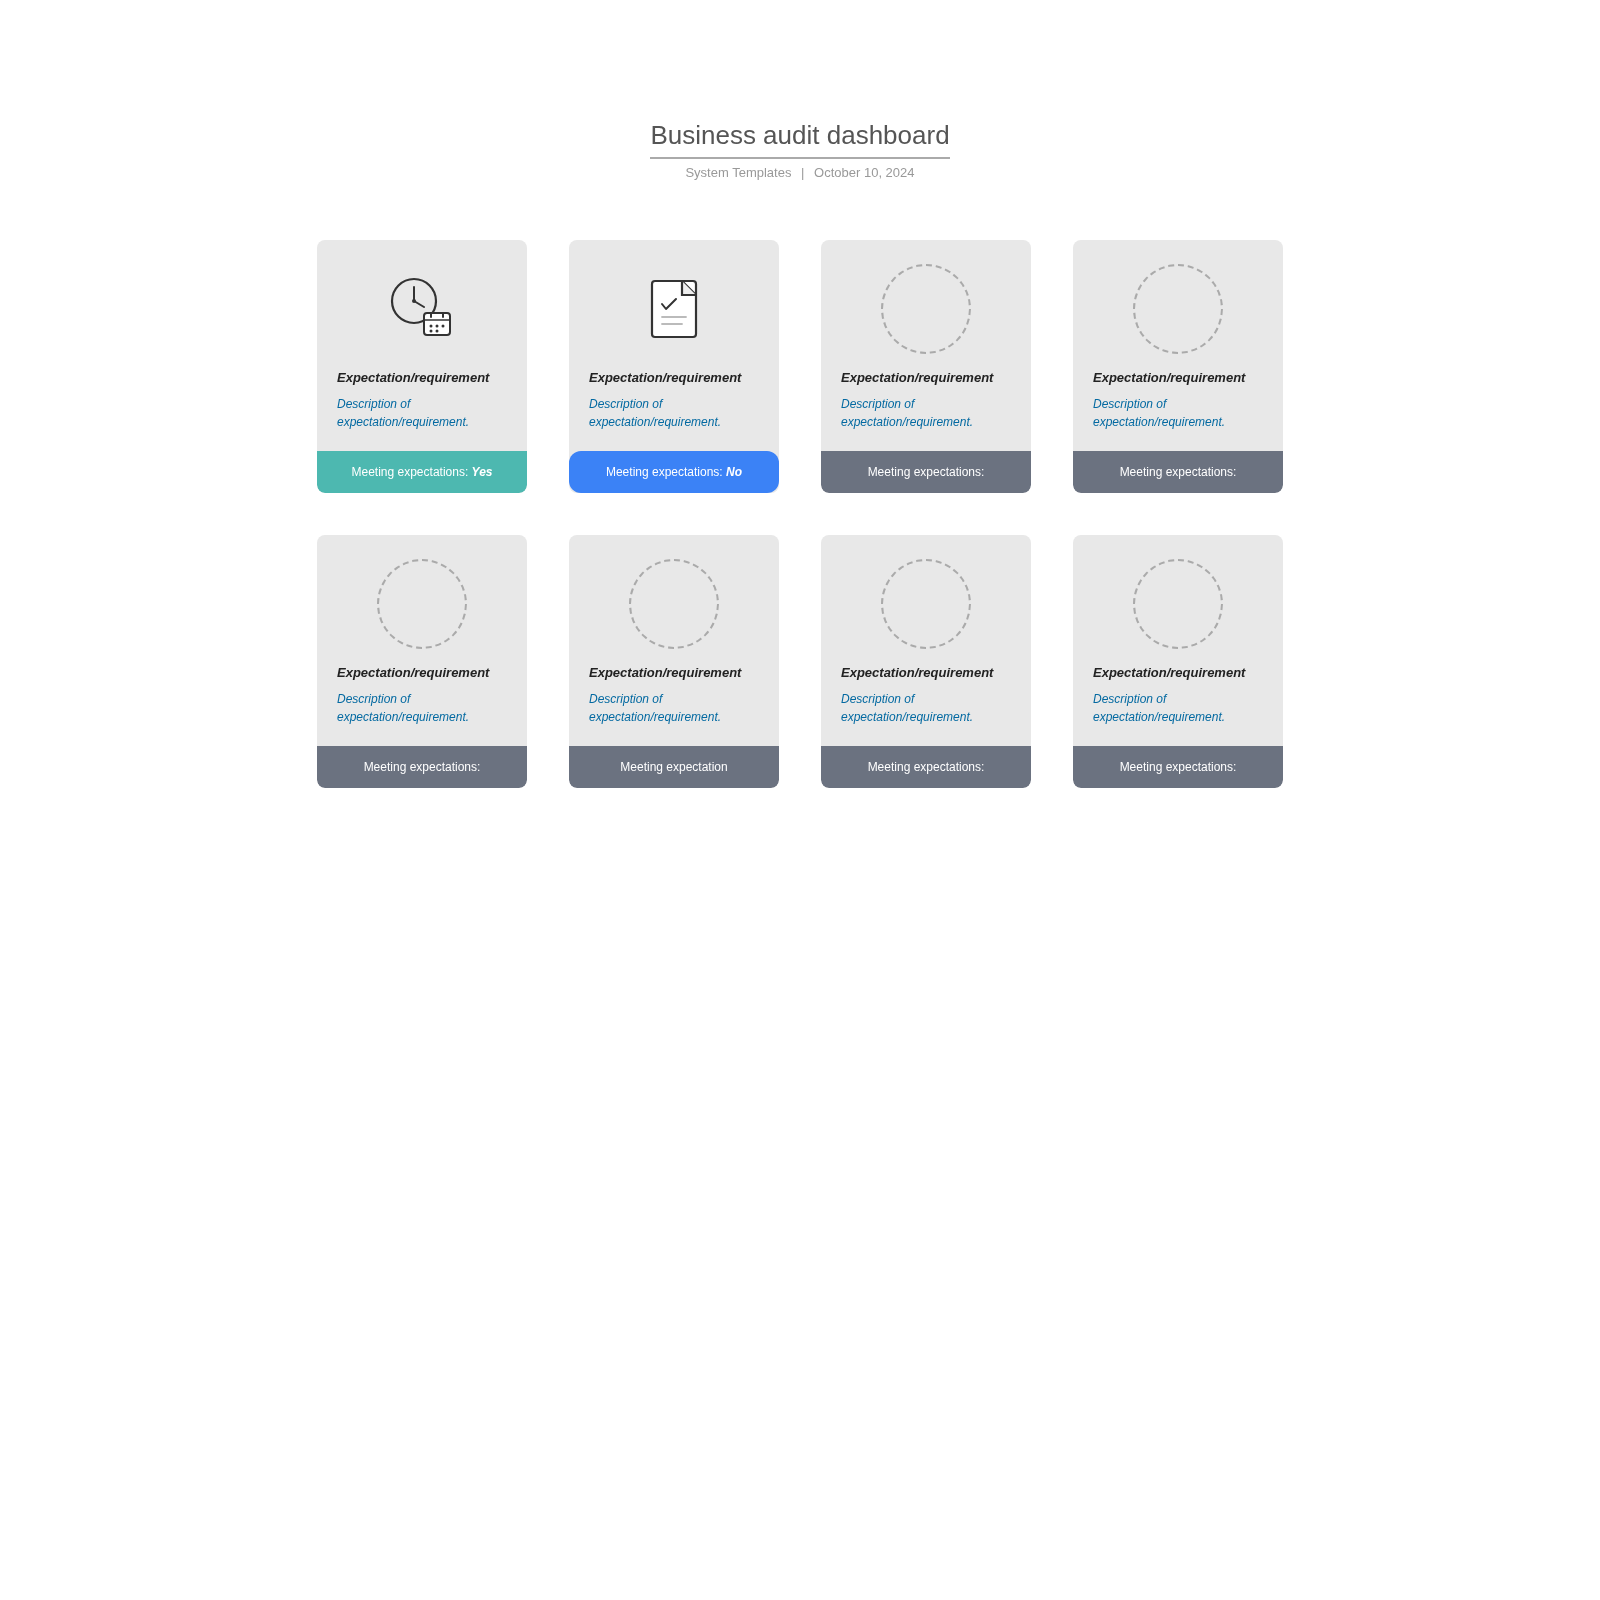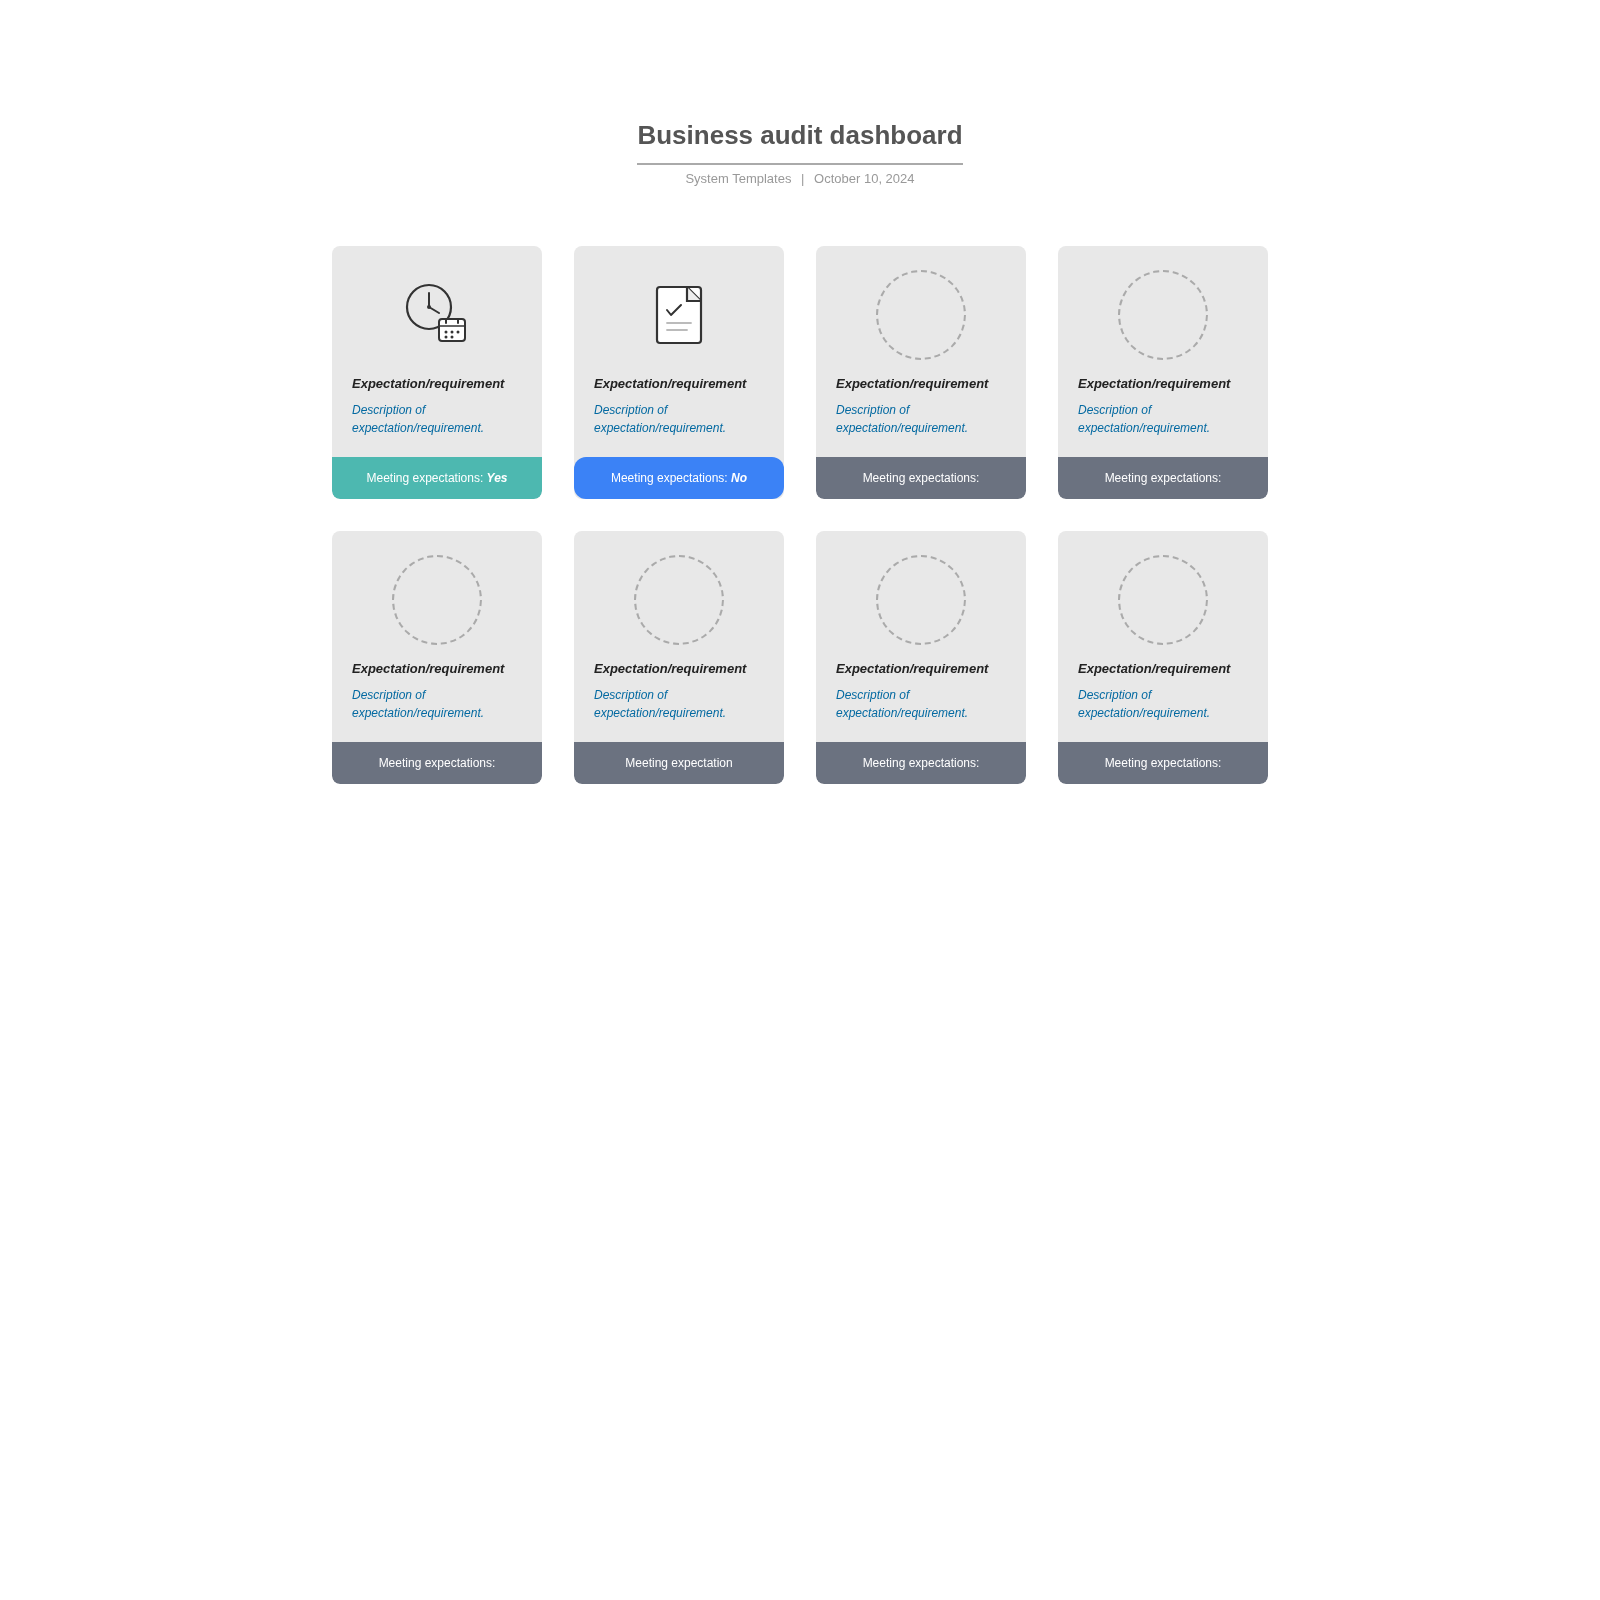--- a/index.html
+++ b/index.html
@@ -24,41 +24,41 @@
       padding-top: 120px;
     }
 
     .header {
       text-align: center;
       margin-bottom: 60px;
     }
 
     .header-title {
       font-size: 26px;
-      font-weight: 700;
+      font-weight: 400;
       color: #555;
       border-bottom: 2px solid #aaa;
-      padding-bottom: 12px;
+      padding-bottom: 6px;
       display: inline-block;
     }
 
     .header-subtitle {
       font-size: 13px;
       color: #999;
       margin-top: 6px;
     }
 
     .header-subtitle-separator {
       margin: 0 6px;
     }
 
     .grid-container {
       display: grid;
       grid-template-columns: repeat(4, 210px);
-      gap: 32px;
+      gap: 42px;
       margin: 0 auto;
     }
 
     .card {
       background: #e8e8e8;
       border-radius: 8px;
       width: 210px;
       display: flex;
       flex-direction: column;
       overflow: hidden;

